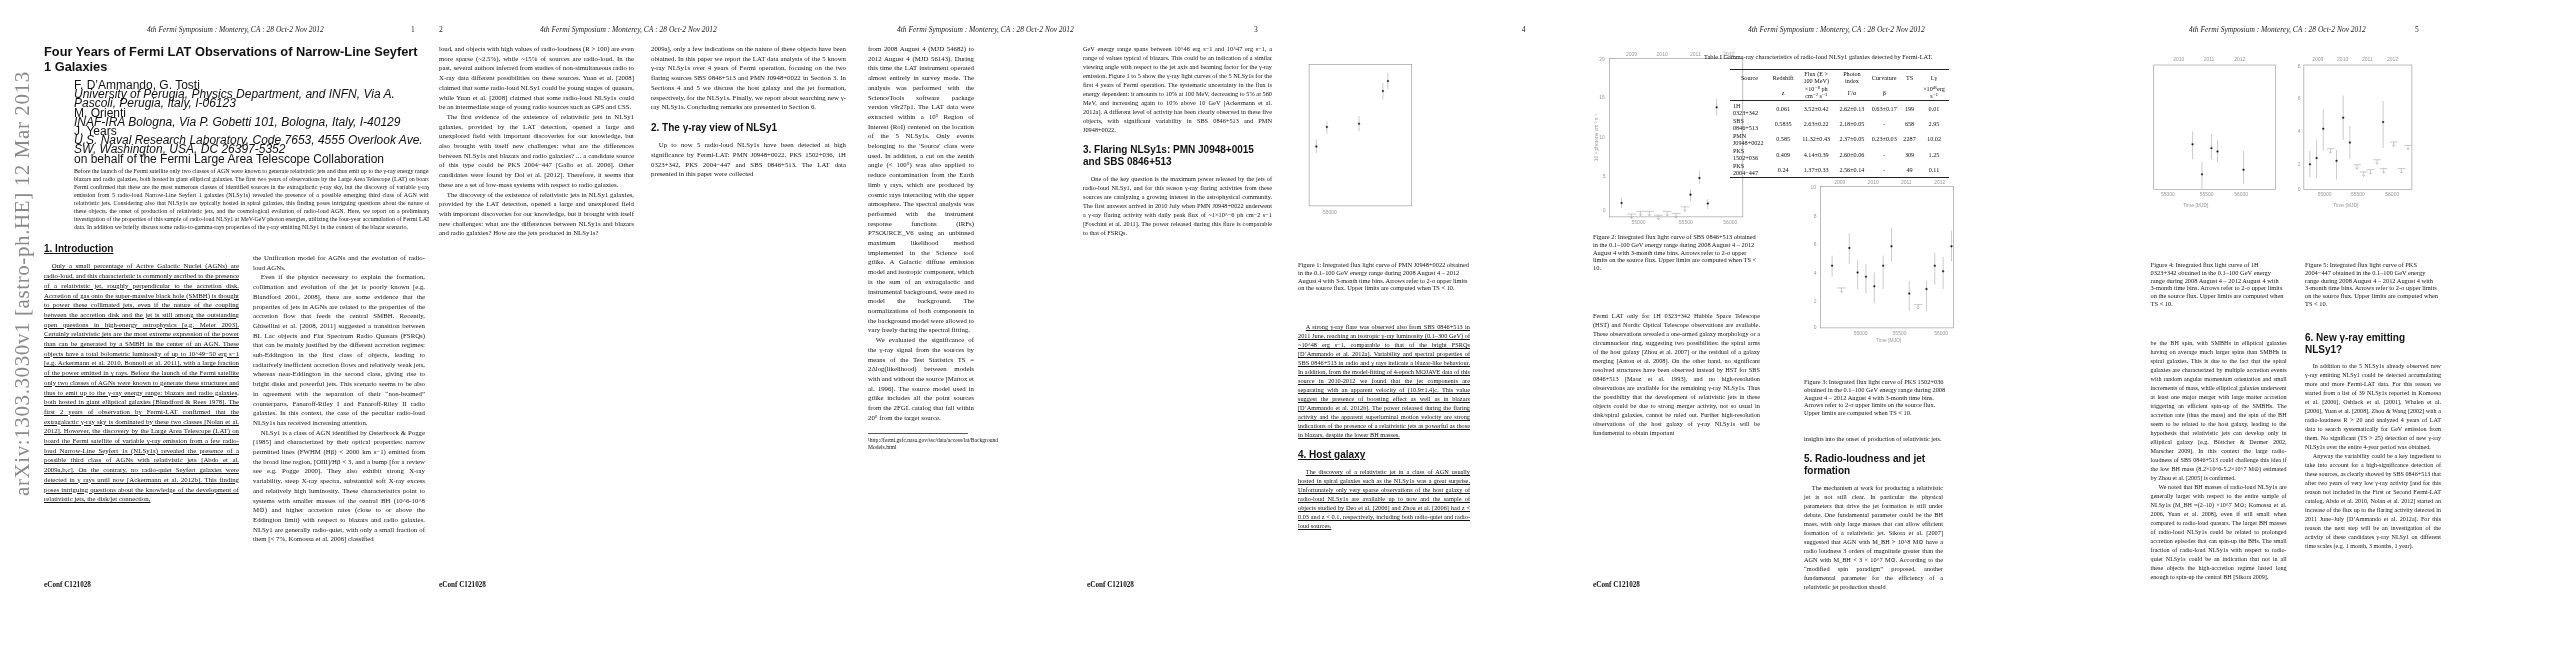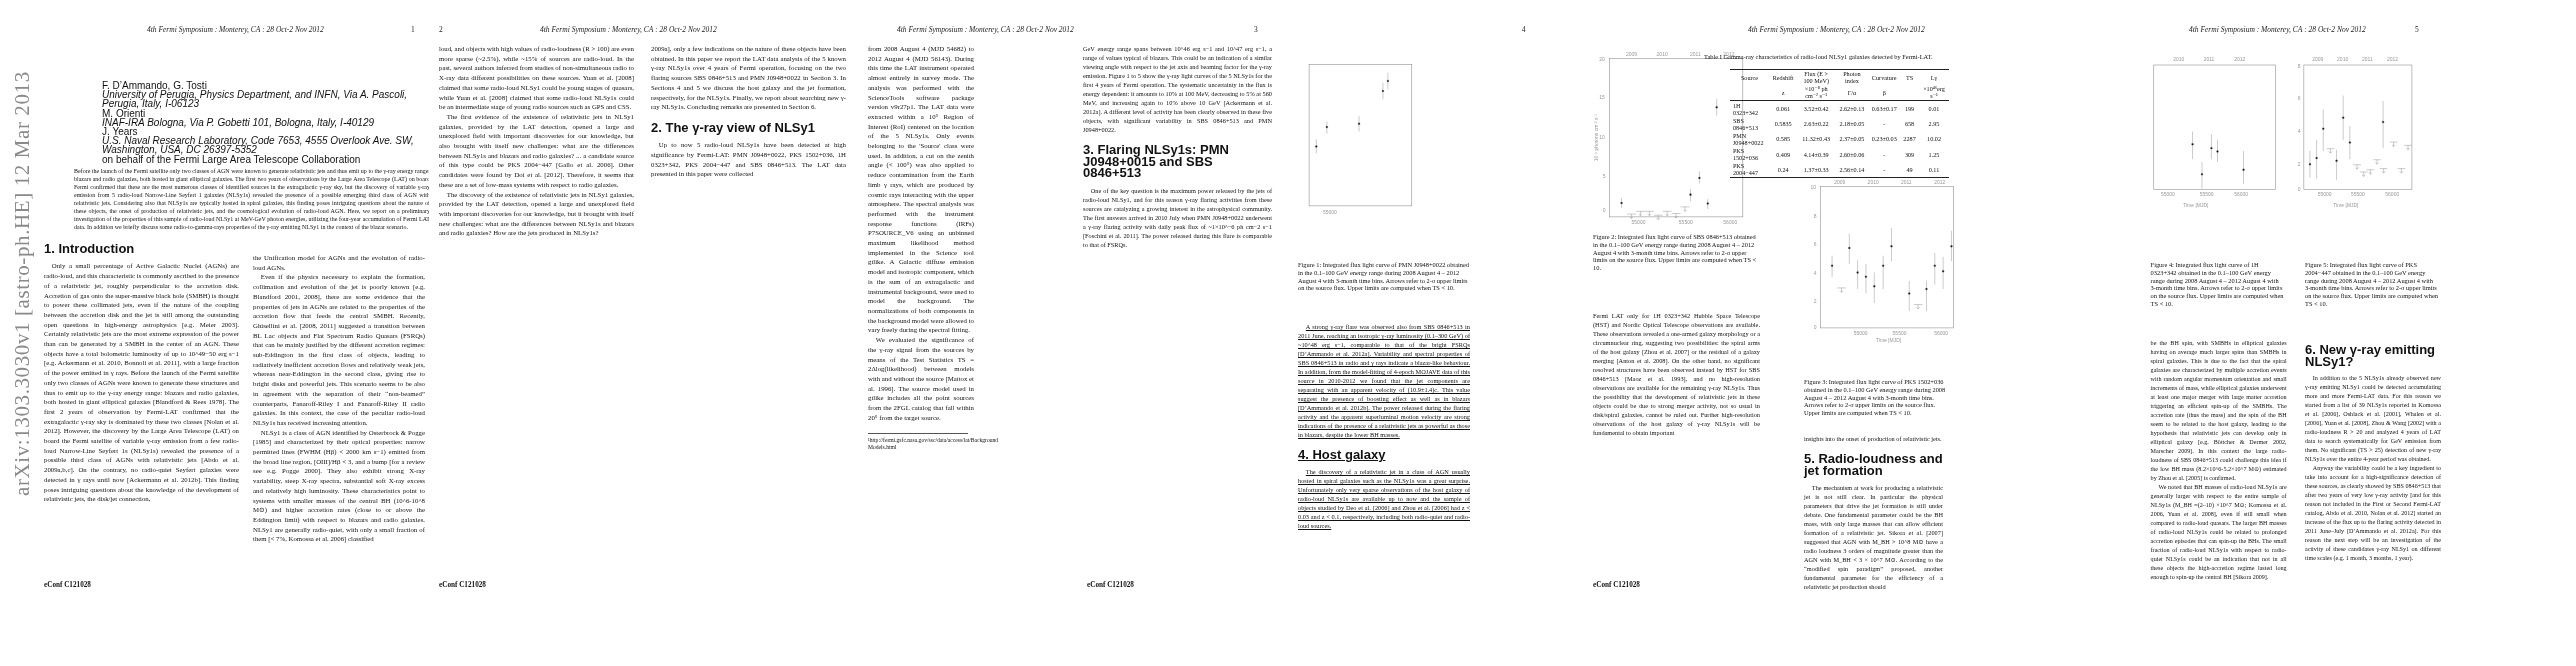--- a/index.html
+++ b/index.html
@@ -3,55 +3,56 @@
 <meta charset="utf-8">
 <style>
   html,body{margin:0;padding:0;background:#fff;}
   body{width:2576px;height:667px;position:relative;overflow:hidden;font-family:"Liberation Serif","DejaVu Serif",serif;color:#111;}
   .page{position:absolute;top:0;width:429px;height:667px;background:#fff;}
   .hdr{position:absolute;top:24.5px;font-style:italic;font-size:7.5px;color:#222;}
   .pno{position:absolute;top:24.5px;font-size:7.5px;color:#222;}
   .col{position:absolute;font-size:6.8px;line-height:9.7px;text-align:justify;hyphens:auto;}
   .col p{margin:0 0 0 0;text-indent:7.8px;}
   .col p.ni{text-indent:0;}
-  .sec{font-family:"Liberation Sans","DejaVu Sans",sans-serif;font-weight:bold;font-size:13px;line-height:11.7px;margin:10px 0 6.7px 0;text-align:left;}
+  .sec{font-family:"Liberation Sans","DejaVu Sans",sans-serif;font-weight:bold;font-size:10px;line-height:11.7px;margin:10px 0 6.7px 0;text-align:left;}
   .footer{position:absolute;top:581px;font-weight:bold;font-size:7.2px;}
   .arxiv{position:absolute;left:-183px;top:278px;width:411px;transform:rotate(-90deg);font-size:21px;color:#8a8a8a;letter-spacing:0.6px;white-space:nowrap;font-family:"Liberation Serif",serif;}
   .title{position:absolute;left:44px;top:44px;font-family:"Liberation Sans",sans-serif;font-weight:bold;font-size:12.8px;line-height:15px;width:383px;}
-  .authors{position:absolute;left:74px;top:81px;font-family:"Liberation Sans",sans-serif;font-size:10px;line-height:9.2px;margin-left:28px;}
+  .authors{position:absolute;left:74px;top:81px;font-family:"Liberation Sans",sans-serif;font-size:12px;line-height:9.2px;}
   .authors .aff{font-style:italic;}
   .abstract{position:absolute;left:74px;top:167px;width:434px;font-size:6px;line-height:8px;text-align:justify;}
   .caption{font-size:6.4px;line-height:7.8px;text-align:left;}
   .plot{position:absolute;}
   .plot svg{overflow:visible;}
   table.t1{border-collapse:collapse;font-size:6.2px;}
   table.t1 th{font-weight:normal;padding:0.6px 3.3px;text-align:center;}
   table.t1 td{padding:0.6px 3.3px;text-align:center;}
   table.t1 td:first-child{text-align:left;}
   .t1wrap{position:absolute;}
   .foot-note{font-size:5.6px;line-height:7.2px;border-top:0.6px solid #555;width:67px;padding-top:2.2px;}
 </style>
 </head>
 <body>
 
 <div class="page" style="left:0;">
   <div class="arxiv">arXiv:1303.3030v1  [astro-ph.HE]  12 Mar 2013</div>
   <div class="hdr" style="left:147px;">4th Fermi Symposium : Monterey, CA : 28 Oct-2 Nov 2012</div>
   <div class="pno" style="left:411px;">1</div>
+  <div class="title">Four Years of Fermi LAT Observations of Narrow-Line Seyfert 1 Galaxies</div>
   <div class="authors">
     <div>F. D’Ammando, G. Tosti</div>
     <div class="aff">University of Perugia, Physics Department, and INFN, Via A. Pascoli, Perugia, Italy, I-06123</div>
     <div>M. Orienti</div>
     <div class="aff">INAF-IRA Bologna, Via P. Gobetti 101, Bologna, Italy, I-40129</div>
     <div>J. Years</div>
     <div class="aff">U.S. Naval Research Laboratory, Code 7653, 4555 Overlook Ave. SW, Washington, USA, DC 26397-5352</div>
     <div>on behalf of the Fermi Large Area Telescope Collaboration</div>
   </div>
   <div class="abstract" style="width:356px;">Before the launch of the Fermi satellite only two classes of AGN were known to generate relativistic jets and thus emit up to the γ-ray energy range: blazars and radio galaxies, both hosted in giant elliptical galaxies. The first two years of observations by the Large Area Telescope (LAT) on board Fermi confirmed that these are the most numerous classes of identified sources in the extragalactic γ-ray sky, but the discovery of variable γ-ray emission from 5 radio-loud Narrow-Line Seyfert 1 galaxies (NLSy1s) revealed the presence of a possible emerging third class of AGN with relativistic jets. Considering also that NLSy1s are typically hosted in spiral galaxies, this finding poses intriguing questions about the nature of these objects, the onset of production of relativistic jets, and the cosmological evolution of radio-loud AGN. Here, we report on a preliminary investigation of the properties of this sample of radio-loud NLSy1 at MeV-GeV photon energies, utilizing the four-year accumulation of Fermi LAT data. In addition we briefly discuss some radio-to-gamma-rays properties of the γ-ray emitting NLSy1 in the context of the blazar scenario.</div>
-  <div class="col" style="left:44px;top:233px;width:195px;">
+  <div class="col" style="left:44px;top:233px;width:195px;text-decoration:underline;">
     <div class="sec">1. Introduction</div>
     <p>Only a small percentage of Active Galactic Nuclei (AGNs) are radio-loud, and this characteristic is commonly ascribed to the presence of a relativistic jet, roughly perpendicular to the accretion disk. Accretion of gas onto the super-massive black hole (SMBH) is thought to power these collimated jets, even if the nature of the coupling between the accretion disk and the jet is still among the outstanding open questions in high-energy astrophysics [e.g. Meier 2003]. Certainly relativistic jets are the most extreme expression of the power than can be generated by a SMBH in the center of an AGN. These objects have a total bolometric luminosity of up to 10^49−50 erg s−1 [e.g. Ackermann et al. 2010, Bonnoli et al. 2011], with a large fraction of the power emitted in γ rays. Before the launch of the Fermi satellite only two classes of AGNs were known to generate these structures and thus to emit up to the γ-ray energy range: blazars and radio galaxies, both hosted in giant elliptical galaxies [Blandford &amp; Rees 1978]. The first 2 years of observation by Fermi-LAT confirmed that the extragalactic γ-ray sky is dominated by these two classes [Nolan et al. 2012]. However, the discovery by the Large Area Telescope (LAT) on board the Fermi satellite of variable γ-ray emission from a few radio-loud Narrow-Line Seyfert 1s (NLSy1s) revealed the presence of a possible third class of AGNs with relativistic jets [Abdo et al. 2009a,b,c]. On the contrary, no radio-quiet Seyfert galaxies were detected in γ rays until now [Ackermann et al. 2012b]. This finding poses intriguing questions about the knowledge of the development of relativistic jets, the disk/jet connection,</p>
   </div>
   <div class="col" style="left:253px;top:253px;width:172px;">
     <p class="ni">the Unification model for AGNs and the evolution of radio-loud AGNs.</p>
     <p>Even if the physics necessary to explain the formation, collimation and evolution of the jet is poorly known [e.g. Blandford 2001, 2008], there are some evidence that the properties of jets in AGNs are related to the properties of the accretion flow that feeds the central SMBH. Recently, Ghisellini et al. [2008, 2011] suggested a transition between BL Lac objects and Flat Spectrum Radio Quasars (FSRQs) that can be mainly justified by the different accretion regimes: sub-Eddington in the first class of objects, leading to radiatively inefficient accretion flows and relatively weak jets, whereas near-Eddington in the second class, giving rise to bright disks and powerful jets. This scenario seems to be also in agreement with the separation of their “non-beamed” counterparts, Fanaroff-Riley I and Fanaroff-Riley II radio galaxies. In this context, the case of the peculiar radio-loud NLSy1s has received increasing attention.</p>
     <p>NLSy1 is a class of AGN identified by Osterbrock &amp; Pogge [1985] and characterized by their optical properties: narrow permitted lines (FWHM (Hβ) &lt; 2000 km s−1) emitted from the broad line region, [OIII]/Hβ &lt; 3, and a bump [for a review see e.g. Pogge 2000]. They also exhibit strong X-ray variability, steep X-ray spectra, substantial soft X-ray excess and relatively high luminosity. These characteristics point to systems with smaller masses of the central BH (10^6-10^8 M⊙) and higher accretion rates (close to or above the Eddington limit) with respect to blazars and radio galaxies. NLSy1 are generally radio-quiet, with only a small fraction of them [&lt; 7%, Komossa et al. 2006] classified</p>
   </div>
   <div class="footer" style="left:44px;">eConf C121028</div>
 </div>
@@ -417,18 +418,18 @@
         <path d="M206 170 h14 M213 170 v8 M210 175 l3 3 l3 -3"></path>
       </g>
     </svg>
   </div>
   <div class="caption" style="position:absolute;left:160px;top:261px;width:133px;">Figure 5: Integrated flux light curve of PKS 2004−447 obtained in the 0.1–100 GeV energy range during 2008 August 4 – 2012 August 4 with 3-month time bins. Arrows refer to 2-σ upper limits on the source flux. Upper limits are computed when TS &lt; 10.</div>
   <div class="col" style="left:5.6px;top:339px;width:136px;font-size:6.1px;line-height:9px;">
     <p class="ni">be the BH spin, with SMBHs in elliptical galaxies having on average much larger spins than SMBHs in spiral galaxies. This is due to the fact that the spiral galaxies are characterized by multiple accretion events with random angular momentum orientation and small increments of mass, while elliptical galaxies underwent at least one major merger with large matter accretion triggering an efficient spin-up of the SMBHs. The accretion rate (thus the mass) and the spin of the BH seem to be related to the host galaxy, leading to the hypothesis that relativistic jets can develop only in elliptical galaxy [e.g. Böttcher &amp; Dermer 2002, Marscher 2009]. In this context the large radio-loudness of SBS 0846+513 could challenge this idea if the low BH mass (8.2×10^6-5.2×10^7 M⊙) estimated by Zhou et al. [2005] is confirmed.</p>
     <p>We noted that BH masses of radio-loud NLSy1s are generally larger with respect to the entire sample of NLSy1s (M_BH ≈(2–10) ×10^7 M⊙; Komossa et al. 2006, Yuan et al. 2008], even if still small when compared to radio-loud quasars. The larger BH masses of radio-loud NLSy1s could be related to prolonged accretion episodes that can spin-up the BHs. The small fraction of radio-loud NLSy1s with respect to radio-quiet NLSy1s could be an indication that not in all these objects the high-accretion regime lasted long enough to spin-up the central BH [Sikora 2009].</p>
   </div>
   <div class="col" style="left:160px;top:328px;width:136px;font-size:6.1px;line-height:9px;">
-    <div class="sec" style="margin-top:16px;">6. New γ-ray emitting NLSy1?</div>
+    <div class="sec" style="margin-top:4px;">6. New γ-ray emitting NLSy1?</div>
     <p>In addition to the 5 NLSy1s already observed new γ-ray emitting NLSy1 could be detected accumulating more and more Fermi-LAT data. For this reason we started from a list of 39 NLSy1s reported in Komossa et al. [2006], Oshlack et al. [2001], Whalen et al. [2006], Yuan et al. [2008], Zhou &amp; Wang [2002] with a radio-loudness R &gt; 20 and analyzed 4 years of LAT data to search systematically for GeV emission from them. No significant (TS &gt; 25) detection of new γ-ray NLSy1s over the entire 4-year period was obtained.</p>
     <p>Anyway the variability could be a key ingredient to take into account for a high-significance detection of these sources, as clearly showed by SBS 0846+513 that after two years of very low γ-ray activity [and for this reason not included in the First or Second Fermi-LAT catalog, Abdo et al. 2010, Nolan et al. 2012] started an increase of the flux up to the flaring activity detected in 2011 June–July [D’Ammando et al. 2012a]. For this reason the next step will be an investigation of the activity of these candidates γ-ray NLSy1 on different time scales (e.g. 1 month, 3 months, 1 year).</p>
   </div>
 </div>
 
 
 </body></html>

